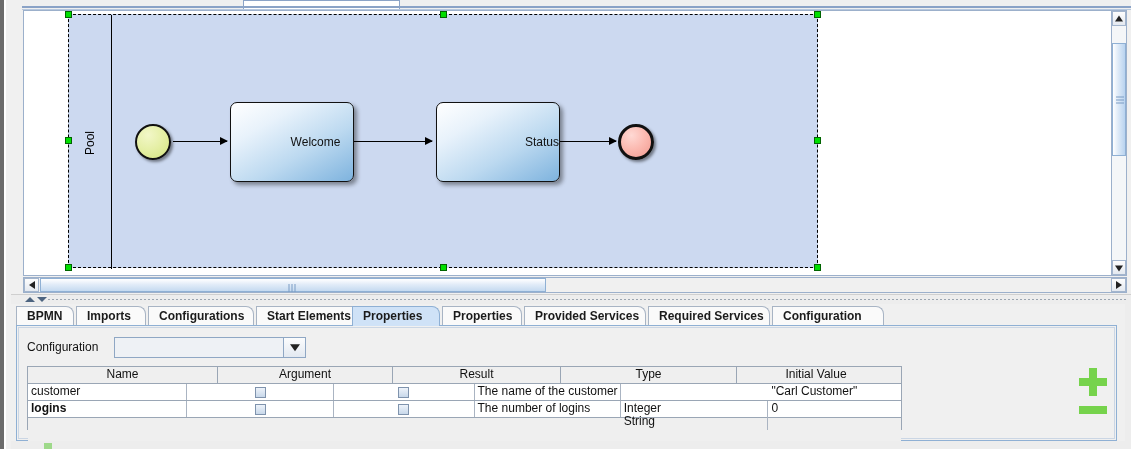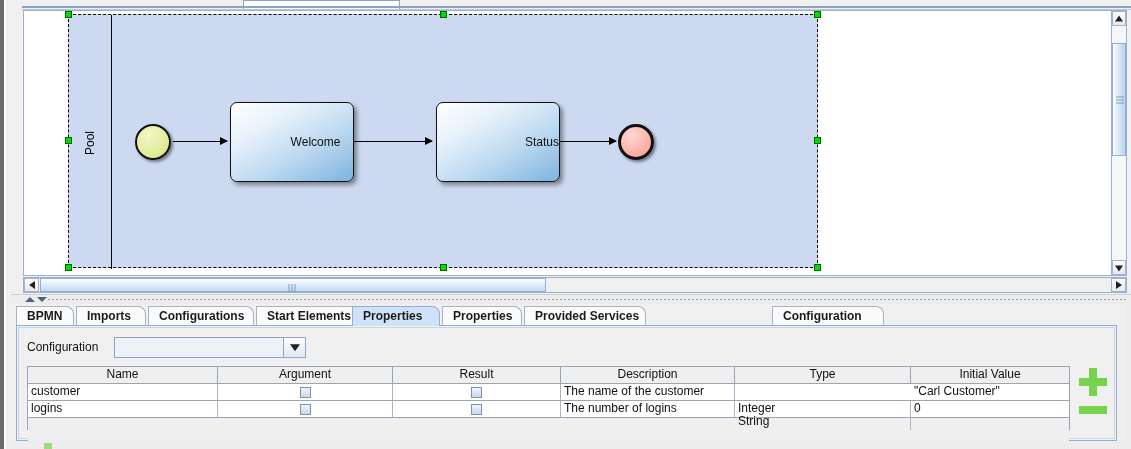--- a/index.html
+++ b/index.html
@@ -111,21 +111,21 @@
 
   .cfg-row{position:absolute;left:8px;top:8px;height:22px;display:flex;align-items:center;gap:16px;}
   .cfg-label{font-size:12px;color:#111;font-weight:normal;}
   .combo{position:relative;width:192px;height:21px;background:#eef1f5;
          border:1px solid #8fa7c4;box-sizing:border-box;display:flex;}
   .combo-val{flex:1;height:19px;line-height:19px;padding-left:4px;font-size:12px;background:#eef1f5;}
   .combo-btn{width:22px;height:19px;background:linear-gradient(#fbfcfd,#e3e9f1);
              border-left:1px solid #8fa7c4;box-sizing:border-box;position:relative;}
 
   
-  .tbl{position:absolute;left:8px;top:38px;width:1043px;height:64px;
+  .tbl{position:absolute;left:8px;top:38px;width:875px;height:64px;
        background:#fff;border:1px solid #9aa6b5;box-sizing:border-box;}
   .thead{display:flex;height:16px;background:#efefef;border-bottom:1px solid #9aa6b5;}
   .th{height:16px;line-height:15px;text-align:center;font-size:12px;color:#111;
       border-right:1px solid #9aa6b5;box-sizing:border-box;background:#efefef;overflow:hidden;}
   .th:last-child{border-right:none;}
   .trow{display:flex;height:16px;border-bottom:1px solid #9aa6b5;background:#fff;}
   .td{height:16px;line-height:15px;font-size:12px;color:#111;padding-left:3px;
       border-right:1px solid #aab4c2;box-sizing:border-box;overflow:hidden;white-space:nowrap;}
   .td:last-child{border-right:none;}
   .td.center{padding-left:0;display:flex;align-items:center;justify-content:center;}
@@ -237,20 +237,22 @@
     <div class="tab" style="left:132px;width:106px;">
       <span>Configurations</span></div>
     <div class="tab" style="left:240px;width:110px;">
       <span>Start Elements</span></div>
     <div class="tab sel" style="left:336px;width:88px;">
       <span>Properties</span></div>
     <div class="tab" style="left:426px;width:80px;">
       <span>Properties</span></div>
     <div class="tab" style="left:508px;width:122px;">
       <span>Provided Services</span></div>
+    <div class="tab" style="left:632px;width:122px;">
+      <span>Required Services</span></div>
     <div class="tab" style="left:756px;width:112px;">
       <span>Configuration</span></div>
   </div>
 
   <div class="panel">
     <div class="panel-in">
 
       <div class="cfg-row">
         <span class="cfg-label">Configuration</span>
         <div class="combo">
@@ -259,40 +261,39 @@
             <span class="tri tri-down" style="border-left-width:5px;border-right-width:5px;border-top-width:7px;"></span>
           </div>
         </div>
       </div>
 
       <div class="tbl">
         <div class="thead">
           <div class="th" style="width:190px;">Name</div>
           <div class="th" style="width:175px;">Argument</div>
           <div class="th" style="width:168px;">Result</div>
-          <div class="th" style="width:174px;">Description</div>
           <div class="th" style="width:176px;">Type</div>
           <div class="th" style="width:158px;">Initial Value</div>
         </div>
 
         <div class="trow">
           <div class="td" style="width:190px;">customer</div>
           <div class="td center" style="width:175px;">
             <span class="cb"></span>
             </div>
           <div class="td center" style="width:168px;">
             <span class="cb"></span>
             </div>
           <div class="td" style="width:174px;">The name of the customer</div>
           <div class="td" style="width:176px;margin-top:30px;">String</div>
           <div class="td" style="width:158px;">"Carl Customer"</div>
         </div>
 
         <div class="trow">
-          <div class="td" style="width:190px;">logins</div>
+          <div class="td" style="width:190px;font-weight:bold;">logins</div>
           <div class="td center" style="width:175px;">
             <span class="cb"></span>
             </div>
           <div class="td center" style="width:168px;">
             <span class="cb"></span>
             </div>
           <div class="td" style="width:174px;">The number of logins</div>
           <div class="td" style="width:176px;">Integer</div>
           <div class="td" style="width:158px;">0</div>
         </div>

